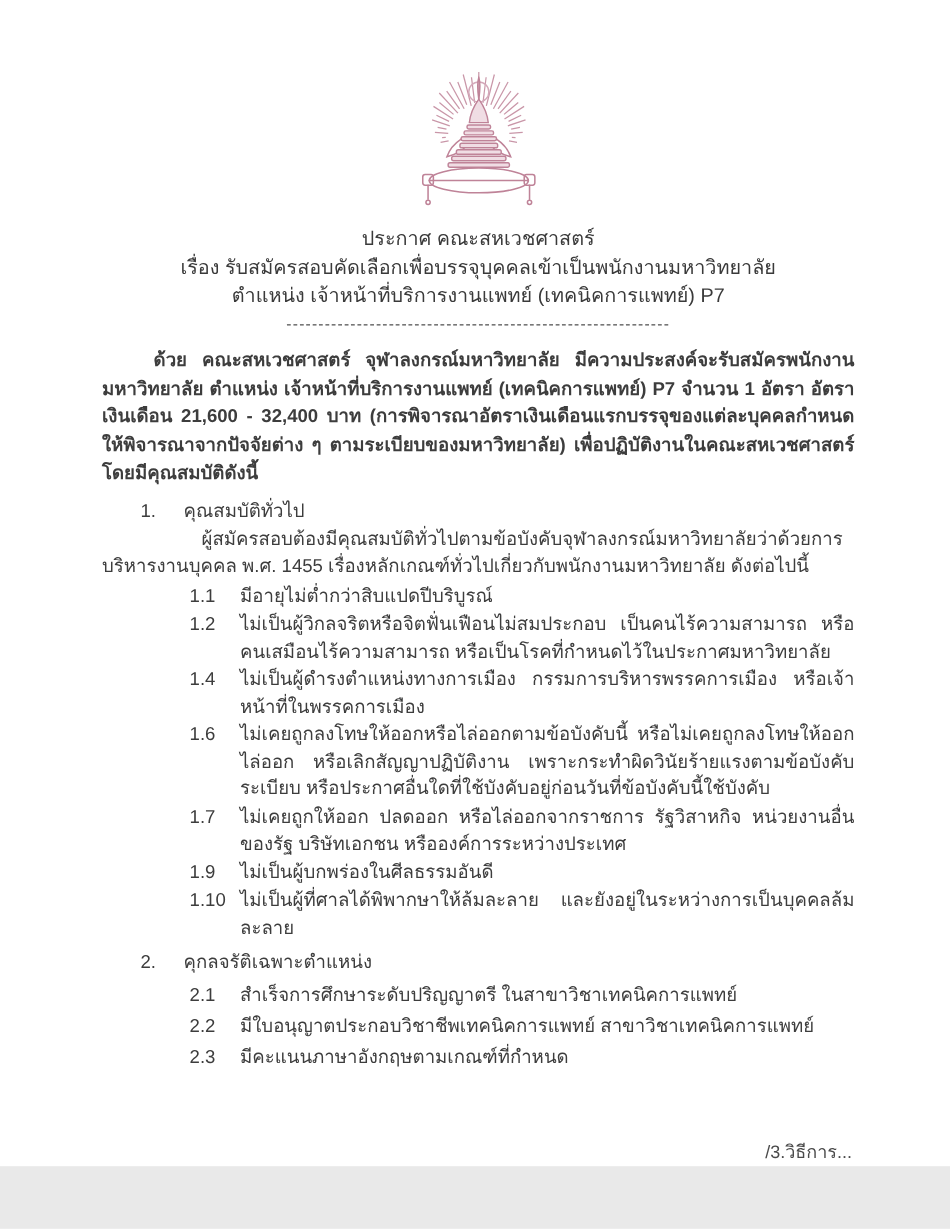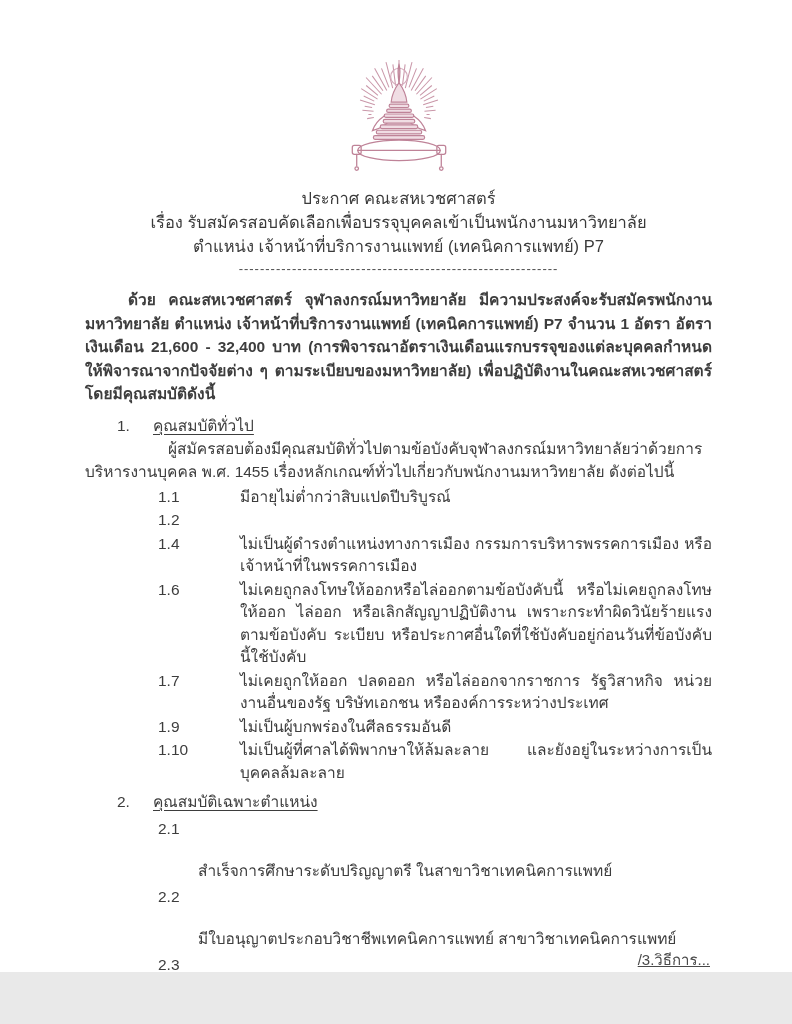--- a/index.html
+++ b/index.html
@@ -30,33 +30,33 @@
   
   .intro {
     margin:10px 0 8px 0;
     text-indent:43px;
     line-height:23.5px;
     text-align:justify;
     font-weight:bold;
   }
   .section-head { display:flex; align-items:baseline; padding-left:32px; margin-top:6px; line-height:23px; }
   .section-num { width:36px; flex:0 0 36px; }
-  .section-title { text-decoration:underline; text-underline-offset:3px; }
+  .section-title { text-underline-offset:3px; }
   .section-lead { text-indent:83px; line-height:23.5px; text-align:justify; margin:0 0 2px 0; }
 
   .items { margin-top:1px; }
   .item { display:flex; padding-left:73px; line-height:22.5px; margin-bottom:1px; }
   .item-num { width:42px; flex:0 0 42px; }
-  .item-text { flex:1; text-align:justify;margin-left:40px; }
-  .items-sec2 .item { margin-bottom:3.5px;flex-direction:column; }
+  .item-text { flex:1; text-align:justify; }
+  .items-sec2 .item { margin-bottom:3.5px; }
 
   .footer-marker {
     position:absolute;
     right:82px; top:948px;
-    font-size:15px; color:#4a4a4a;text-decoration:underline;
+    font-size:15px; color:#4a4a4a;
   }
 </style>
 </head>
 <body>
 
 <div class="page">
   <div class="content">
 
     <div class="seal-wrap">
       <svg width="118" height="128" viewBox="0 0 120 130">
@@ -129,20 +129,21 @@
     </div>
     <p class="section-lead">ผู้สมัครสอบต้องมีคุณสมบัติทั่วไปตามข้อบังคับจุฬาลงกรณ์มหาวิทยาลัยว่าด้วยการบริหารงานบุคคล พ.ศ. 1455 เรื่องหลักเกณฑ์ทั่วไปเกี่ยวกับพนักงานมหาวิทยาลัย ดังต่อไปนี้</p>
 
     <div class="items">
       <div class="item">
         <span class="item-num">1.1</span>
         <span class="item-text">มีอายุไม่ต่ำกว่าสิบแปดปีบริบูรณ์</span>
       </div>
       <div class="item">
         <span class="item-num">1.2</span>
+        <span class="item-text">ไม่เป็นผู้วิกลจริตหรือจิตฟั่นเฟือนไม่สมประกอบ เป็นคนไร้ความสามารถ หรือคนเสมือนไร้ความสามารถ หรือเป็นโรคที่กำหนดไว้ในประกาศมหาวิทยาลัย</span>
       </div>
       <div class="item">
         <span class="item-num">1.4</span>
         <span class="item-text">ไม่เป็นผู้ดำรงตำแหน่งทางการเมือง กรรมการบริหารพรรคการเมือง หรือเจ้าหน้าที่ในพรรคการเมือง</span>
       </div>
       <div class="item">
         <span class="item-num">1.6</span>
         <span class="item-text">ไม่เคยถูกลงโทษให้ออกหรือไล่ออกตามข้อบังคับนี้ หรือไม่เคยถูกลงโทษให้ออก ไล่ออก หรือเลิกสัญญาปฏิบัติงาน เพราะกระทำผิดวินัยร้ายแรงตามข้อบังคับ ระเบียบ หรือประกาศอื่นใดที่ใช้บังคับอยู่ก่อนวันที่ข้อบังคับนี้ใช้บังคับ</span>
       </div>
       <div class="item">
@@ -154,21 +155,21 @@
         <span class="item-text">ไม่เป็นผู้บกพร่องในศีลธรรมอันดี</span>
       </div>
       <div class="item">
         <span class="item-num">1.10</span>
         <span class="item-text">ไม่เป็นผู้ที่ศาลได้พิพากษาให้ล้มละลาย และยังอยู่ในระหว่างการเป็นบุคคลล้มละลาย</span>
       </div>
     </div>
 
     <div class="section-head">
       <span class="section-num">2.</span>
-      <span class="section-title">คุณสมบัติเฉพาะตำแหน่ง</span>
+      <span class="section-title">คุกลจรัติเฉพาะตำแหน่ง</span>
     </div>
 
     <div class="items items-sec2" style="margin-top:5px;">
       <div class="item">
         <span class="item-num">2.1</span>
         <span class="item-text">สำเร็จการศึกษาระดับปริญญาตรี ในสาขาวิชาเทคนิคการแพทย์</span>
       </div>
       <div class="item">
         <span class="item-num">2.2</span>
         <span class="item-text">มีใบอนุญาตประกอบวิชาชีพเทคนิคการแพทย์ สาขาวิชาเทคนิคการแพทย์</span>

